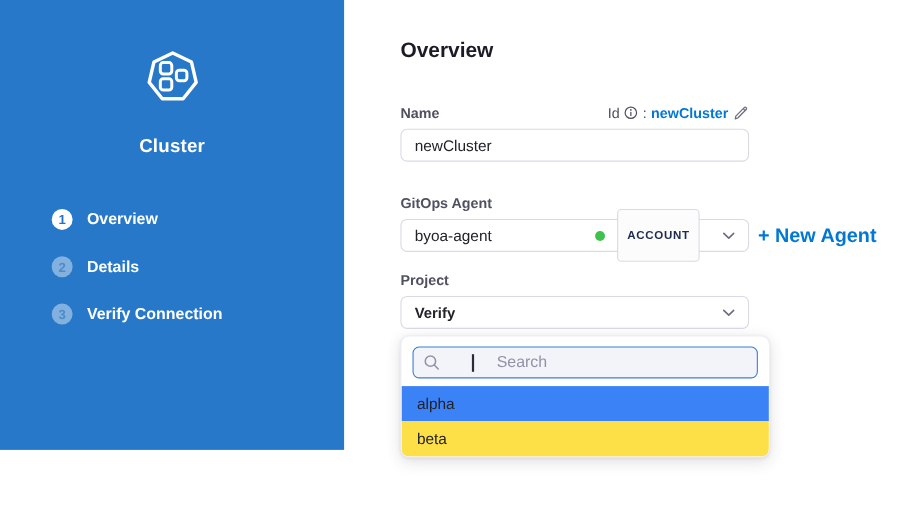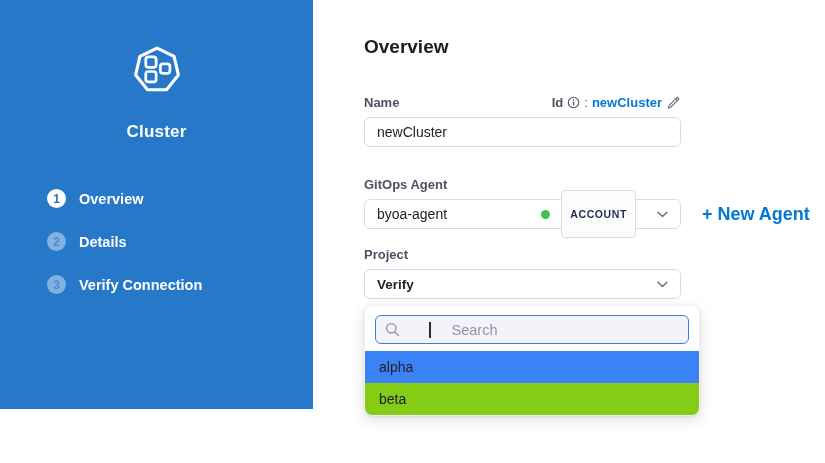--- a/index.html
+++ b/index.html
@@ -40,35 +40,35 @@
   }
   .page-title { font-size: 19px; font-weight: bold; color: #1B1B28; margin-bottom: 37px; }
 
   .label-row {
     width: 317px; display: flex; justify-content: space-between; align-items: center;
     margin-bottom: 7px;
   }
   .field-label { font-size: 13px; color: #4F5162; font-weight: 600; }
 
   .id-row { display: flex; align-items: center; gap: 4px; font-size: 13px; }
-  .id-prefix { color: #4F5162; font-weight: 700; padding-left: 48px; }
+  .id-prefix { color: #4F5162; font-weight: 400; padding-left: 48px; }
   .id-sep { color: #4F5162; }
   .id-link { color: #0278D5; font-weight: 600; text-decoration: none; cursor: pointer; }
   .icon-btn { display: inline-flex; align-items: center; cursor: pointer; }
 
   .text-input {
     width: 317px; height: 30px; border: 1px solid #D9DAE5; border-radius: 6px;
     padding: 0 12px; font-size: 14px; color: #22222A;
     font-family: "Liberation Sans", sans-serif; outline: none; background: #ffffff;
   }
 
   .section-gap-1 { margin-top: 30px; }
   .section-gap-2 { margin-top: 18px; }
 
-  .agent-row { display: flex; align-items: center; gap: 21px; }
+  .agent-row { display: flex; align-items: center; gap: 8px; }
   .select-box {
     width: 317px; height: 30px; border: 1px solid #D9DAE5; border-radius: 6px;
     background: #ffffff; display: flex; align-items: center;
     padding: 0 12px; cursor: pointer;
   }
   .agent-name { flex: 1; font-size: 14px; color: #22222A; }
   .status-dot { width: 9px; height: 9px; border-radius: 50%; background: #3DC34D; margin-right: 11px; }
   .scope-badge {
     font-size: 10.5px; font-weight: 600; letter-spacing: 0.6px; color: #1D2B4F;
     border: 1px solid #D9DAE5; border-radius: 4px; background: #FCFCFD;
@@ -93,21 +93,21 @@
   .search-wrap .caret { width: 1.5px; height: 16px; background: #2B2B38; margin-left: 9px; }
   .search-input {
     flex: 1; border: none; outline: none; background: transparent;
     font-size: 14.5px; color: #22222A; font-family: "Liberation Sans", sans-serif;
     padding-left: 1px; min-width: 0;
   }
   .search-input::placeholder { color: #9293A8; }
   .options { margin-top: 7px; }
   .option {
     height: 32px; display: flex; align-items: center; padding: 0 14px;
-    font-size: 14px; color: #22222A; cursor: pointer; background: #84cc16;
+    font-size: 14px; color: #22222A; cursor: pointer; background: #fde047;
   }
   .option.highlighted { background: #3b82f6; }
 </style>
 </head>
 <body>
 
 <div class="app">
 
   <div class="sidebar">
     <div class="deco-circle"></div>

